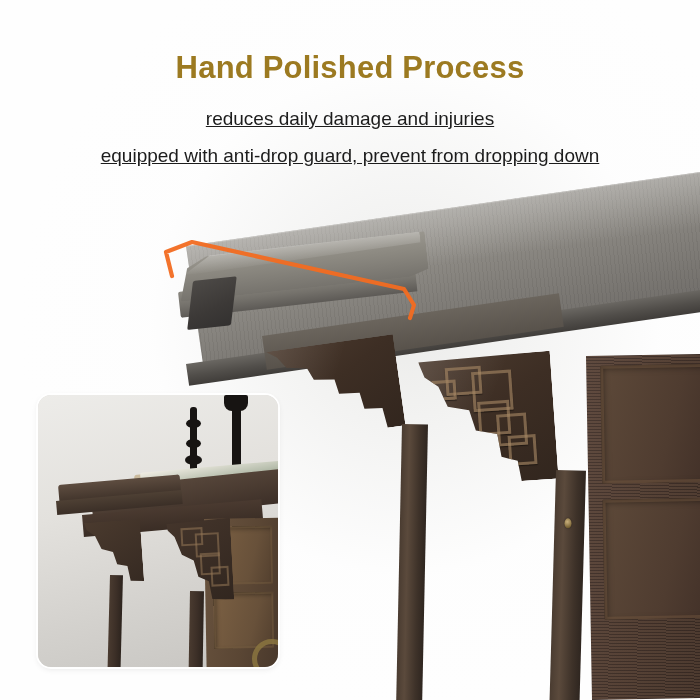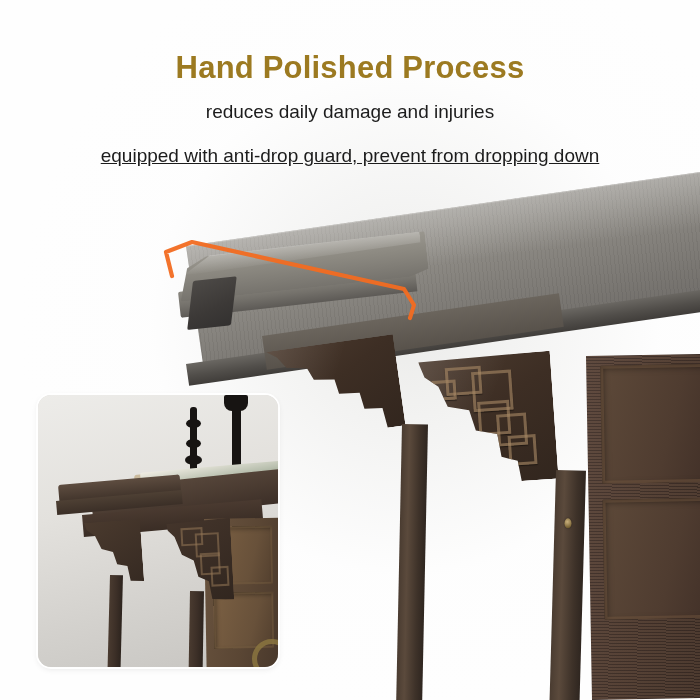--- a/index.html
+++ b/index.html
@@ -43,21 +43,21 @@
   .subtitle {
     position: absolute;
     left: 0;
     width: 700px;
     color: #1c1c1c;
     font-size: 19px;
     font-weight: normal;
     line-height: 1.1;
     white-space: nowrap;
   }
-  #subtitle-1 { top: 102px; }
+  #subtitle-1 { top: 109px; text-decoration: underline; }
   #subtitle-2 { top: 146px; text-decoration: underline; }
 
   
   #scene {
     position: absolute;
     left: 0;
     top: 0;
     width: 700px;
     height: 700px;
     background: #fefefe;

